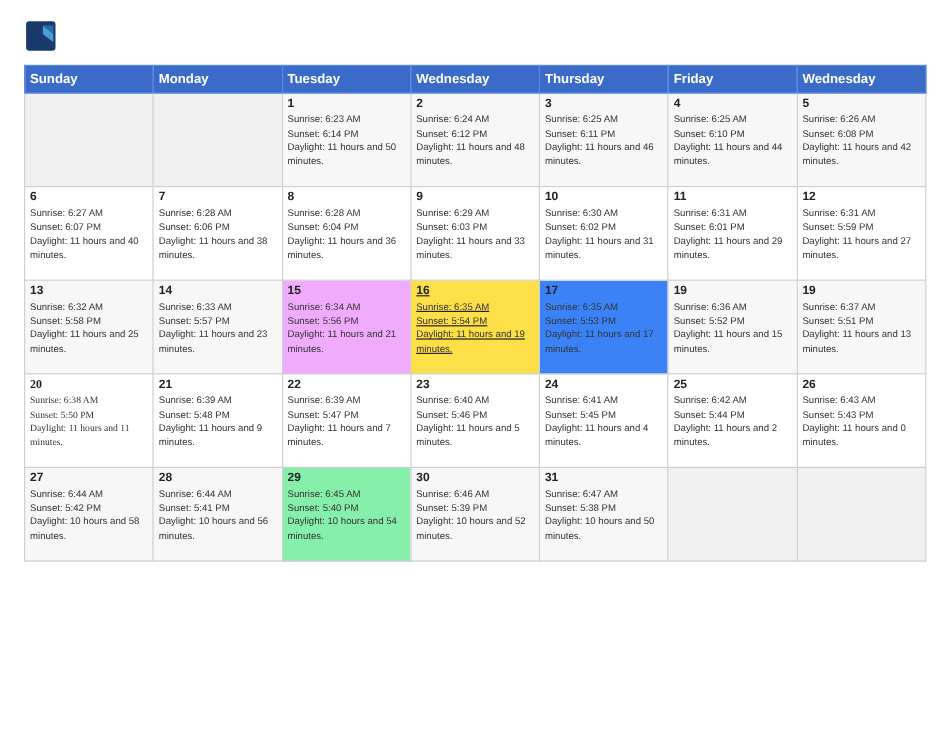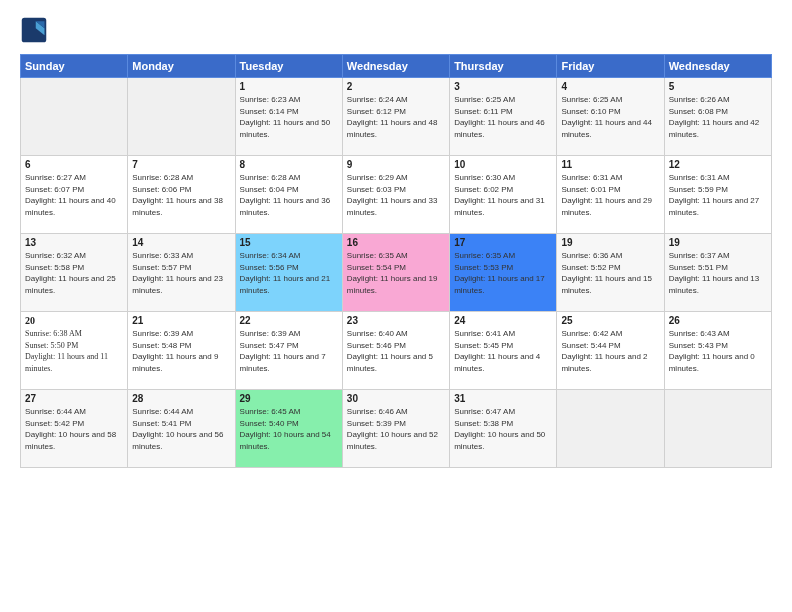--- a/index.html
+++ b/index.html
@@ -179,25 +179,25 @@
         </tr>
         <tr>
           <td style="background: rgb(247, 247, 247);">
             <span class="day-num">13</span>
             <div class="day-info">Sunrise: 6:32 AM<br>Sunset: 5:58 PM<br>Daylight: 11 hours and 25 minutes.</div>
           </td>
           <td style="background: rgb(247, 247, 247);">
             <span class="day-num">14</span>
             <div class="day-info">Sunrise: 6:33 AM<br>Sunset: 5:57 PM<br>Daylight: 11 hours and 23 minutes.</div>
           </td>
-          <td style="background: #7dd3fc;">
+          <td style="background: #f0abfc;">
             <span class="day-num">15</span>
             <div class="day-info">Sunrise: 6:34 AM<br>Sunset: 5:56 PM<br>Daylight: 11 hours and 21 minutes.</div>
           </td>
-          <td style="background: #f9a8d4;">
+          <td style="background: #fde047; text-decoration: underline;">
             <span class="day-num">16</span>
             <div class="day-info">Sunrise: 6:35 AM<br>Sunset: 5:54 PM<br>Daylight: 11 hours and 19 minutes.</div>
           </td>
           <td style="background: #3b82f6;">
             <span class="day-num">17</span>
             <div class="day-info">Sunrise: 6:35 AM<br>Sunset: 5:53 PM<br>Daylight: 11 hours and 17 minutes.</div>
           </td>
           <td style="background: rgb(247, 247, 247);">
             <span class="day-num">19</span>
             <div class="day-info">Sunrise: 6:36 AM<br>Sunset: 5:52 PM<br>Daylight: 11 hours and 15 minutes.</div>

